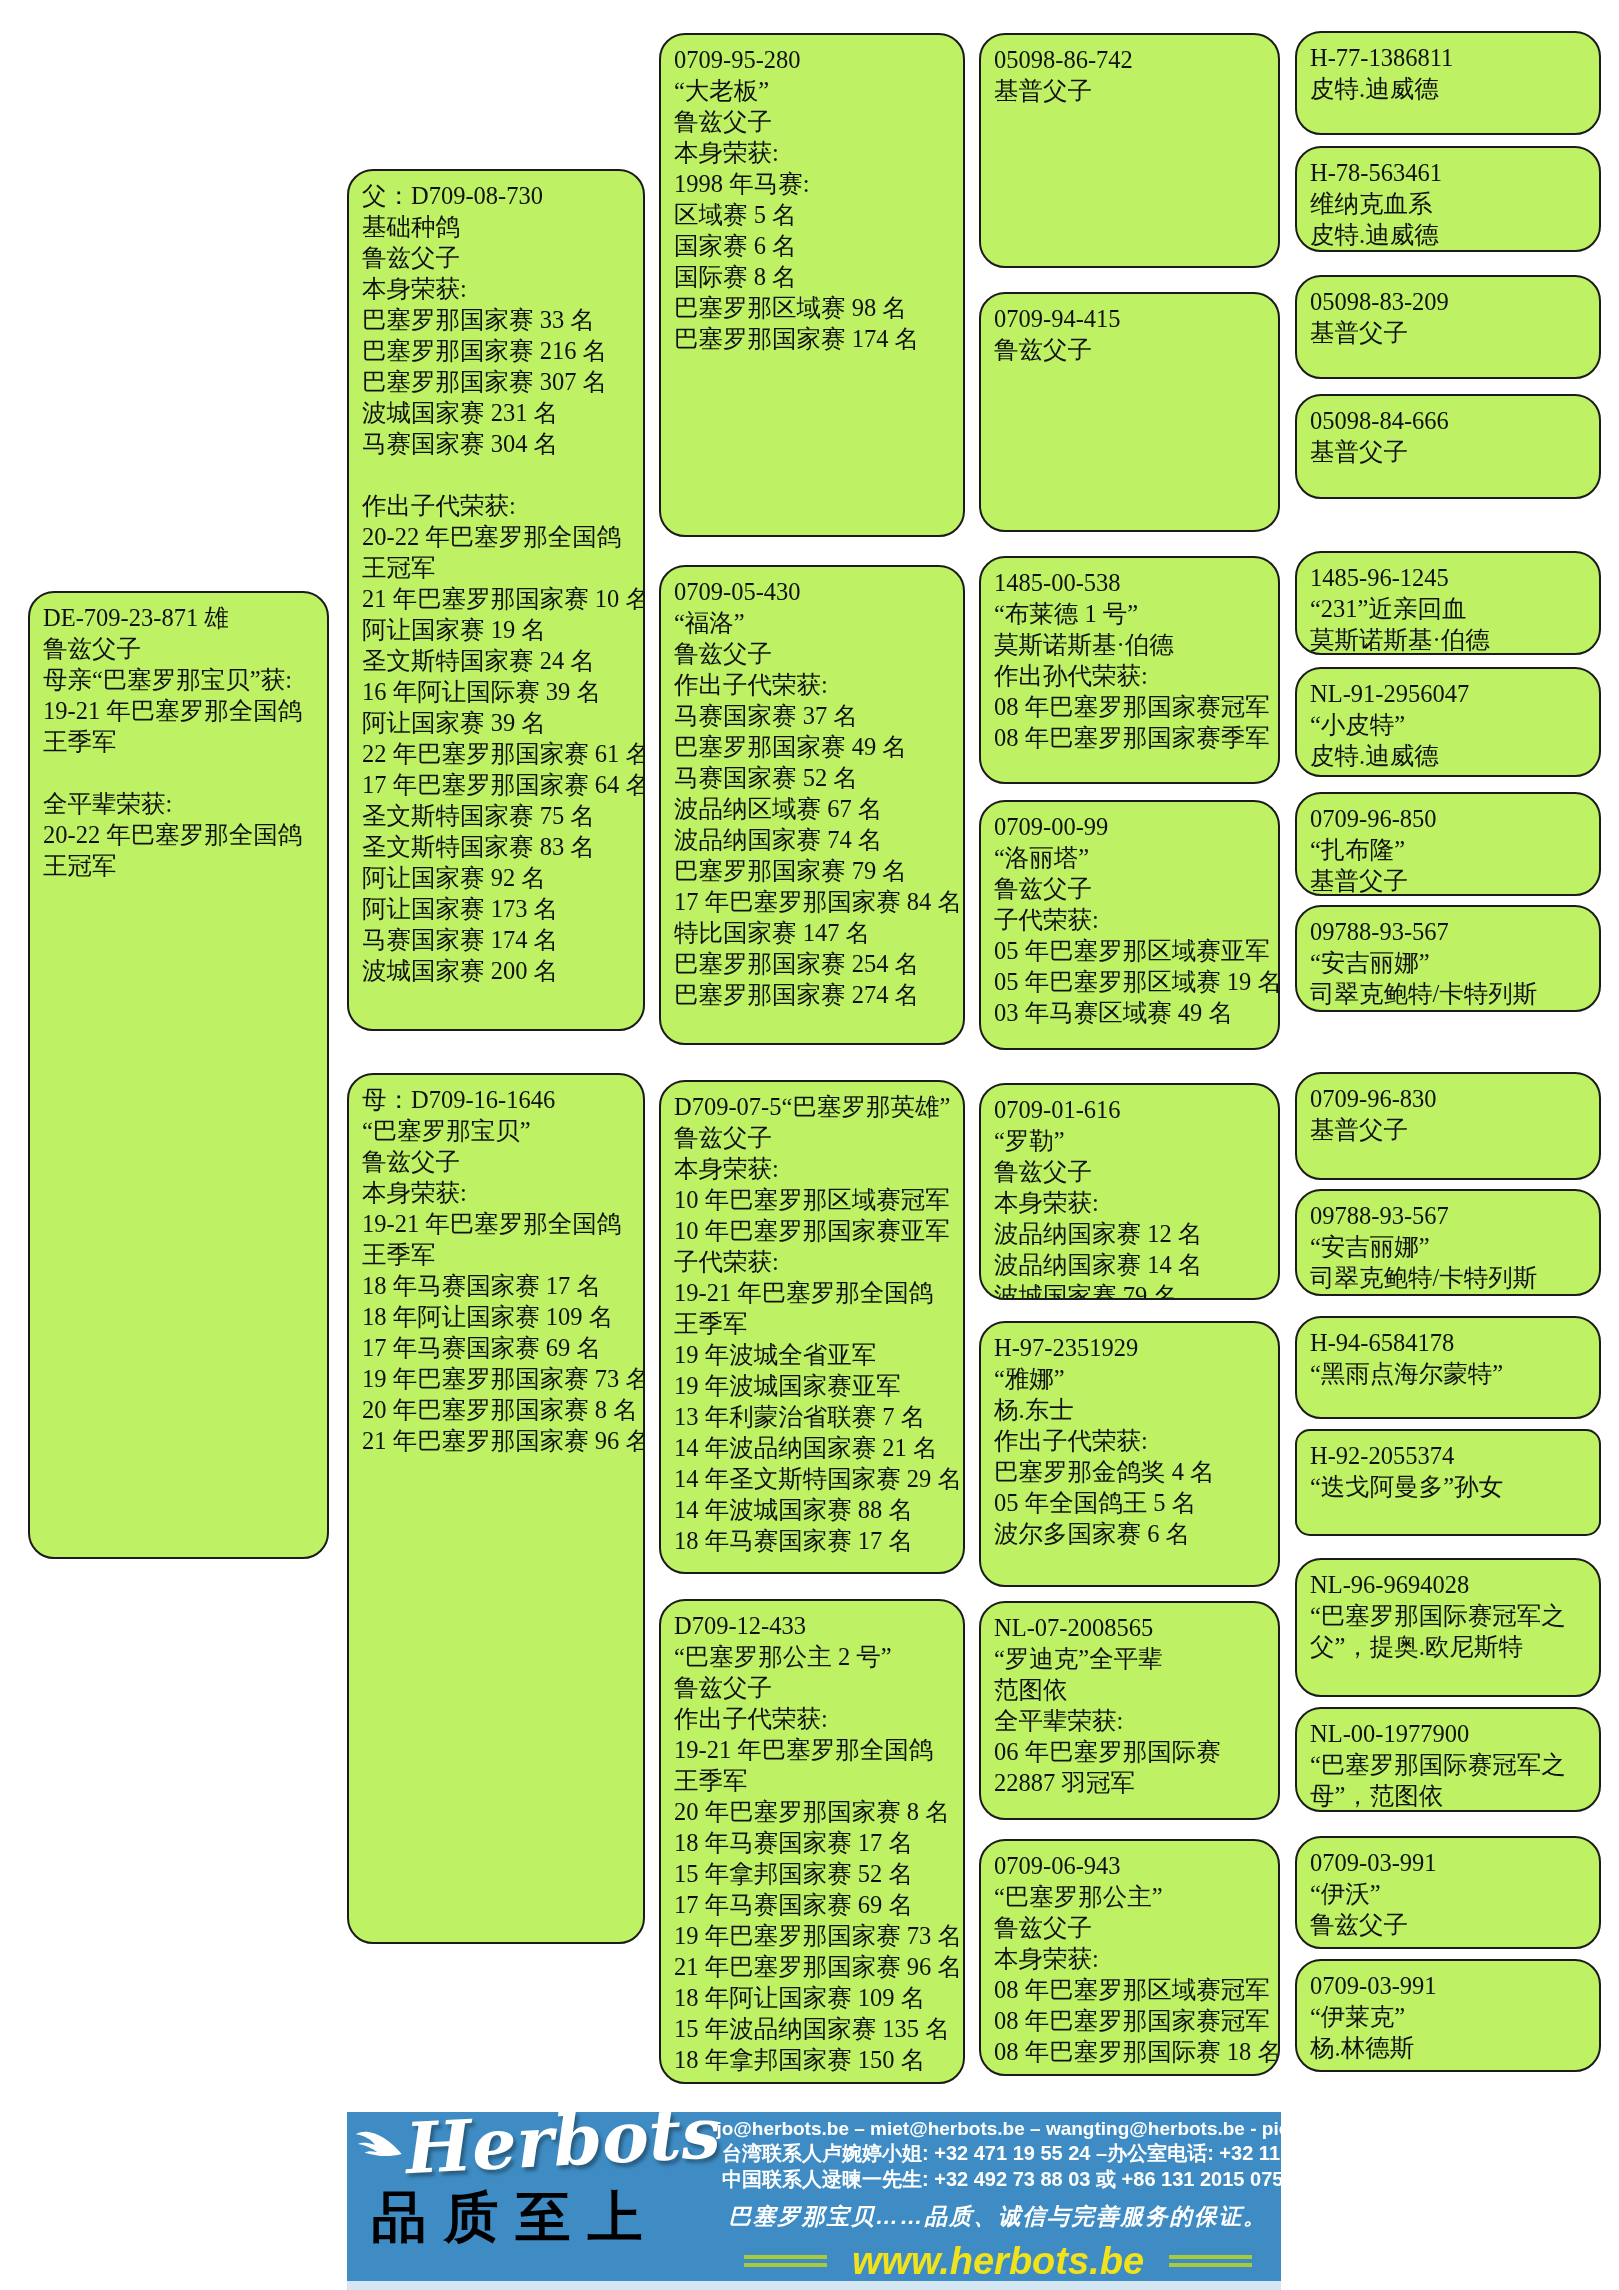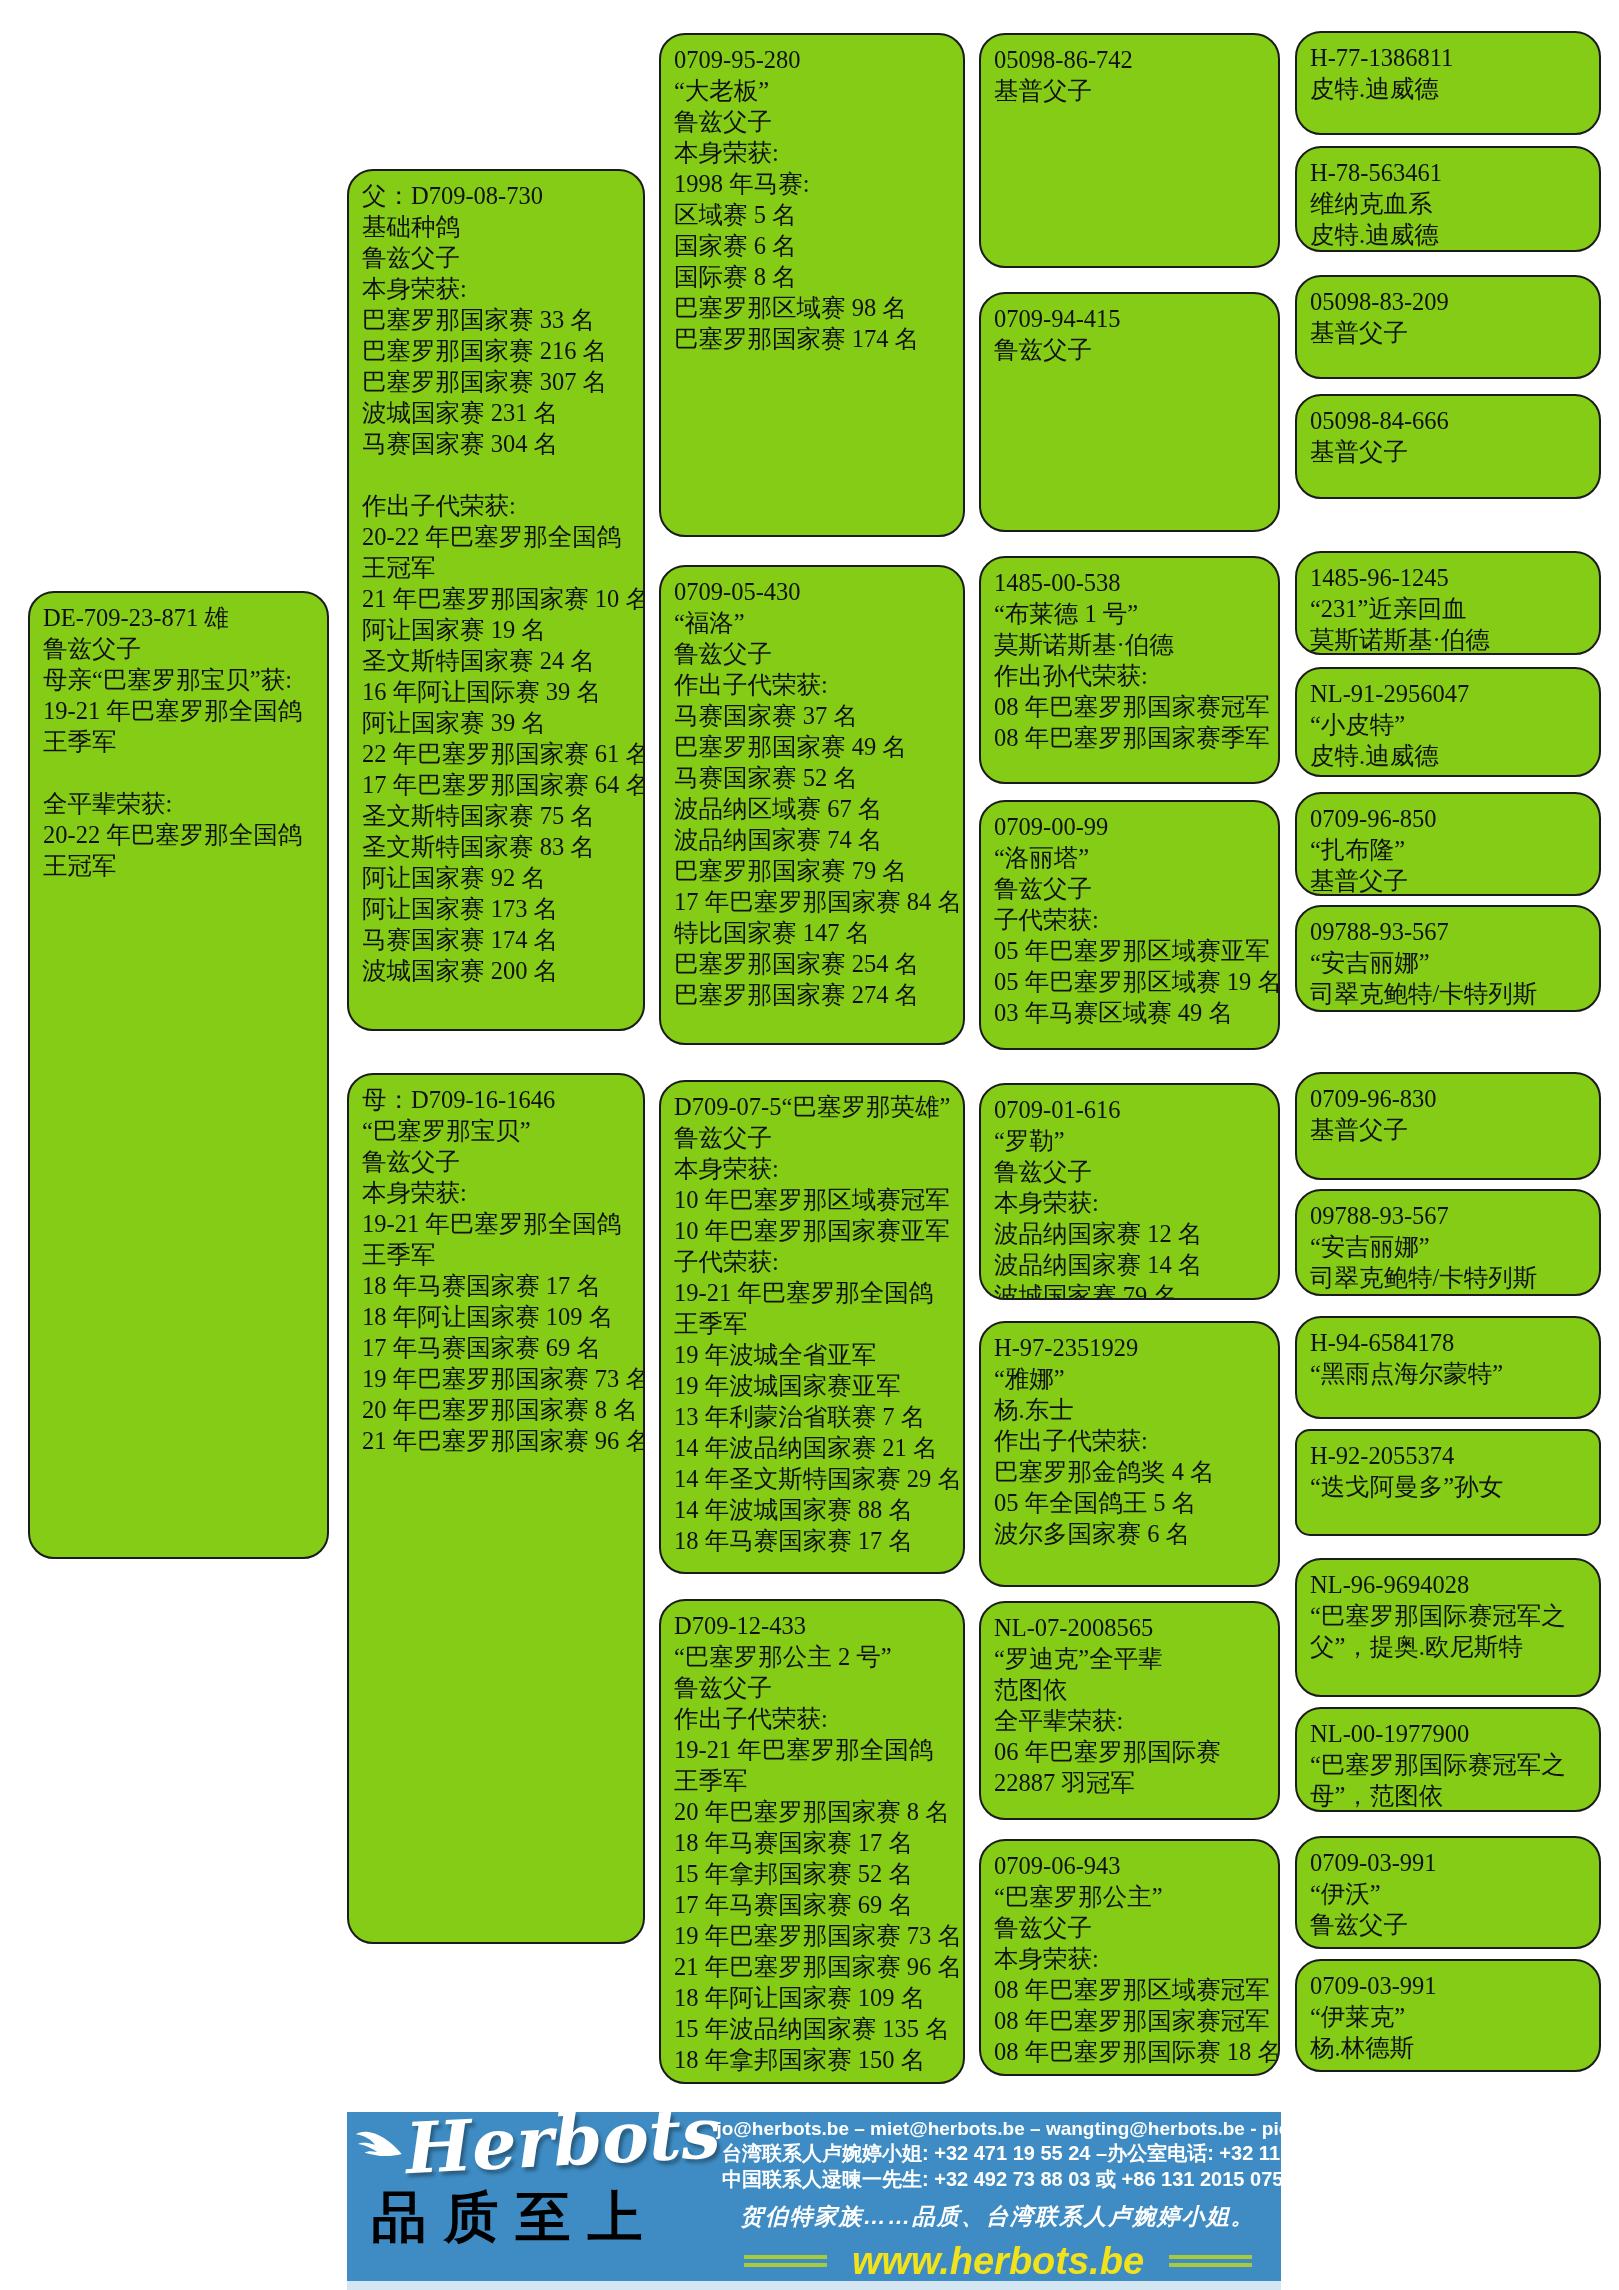--- a/index.html
+++ b/index.html
@@ -2,21 +2,21 @@
 <html style="font-size:15px"><head>
 <meta charset="utf-8">
 <style>
   html,body{margin:0;padding:0;}
   body{width:1620px;height:2290px;background:#ffffff;font-family:"Liberation Serif","DejaVu Serif",serif;}
   .page{position:relative;width:1620px;height:2290px;background:#ffffff;overflow:hidden;}
 
   
   .pbox{
     position:absolute;
-    background:#84cc16;
+    background:#bef264;
     border:2.8px solid #1b1b1b;
     border-radius:26px;
     box-sizing:border-box;
     padding:9.4px 13px;
     font-size:24.5px;
     color:#111111;
     overflow:hidden;
   }
   .pbox .line{line-height:31px;white-space:nowrap;}
 
@@ -318,21 +318,21 @@
           <path d="M57 34 C34 4 12 1 2 7 C13 9 21 15 25 21 C15 17 8 17 4 19 C14 21 22 26 27 30 C20 28 15 28 12 30 C24 34 38 38 57 34 Z" fill="#ffffff"></path>
         </svg>
         <span>Herbots</span>
       </div>
       <div class="logo-sub">品质至上</div>
     </div>
     <div class="banner-right">
       <div class="emails">jo@herbots.be – miet@herbots.be – wangting@herbots.be - pieterjan@herbots.be</div>
       <div class="contact">台湾联系人卢婉婷小姐: +32 471 19 55 24 –办公室电话: +32 11 78 91 90</div>
       <div class="contact">中国联系人逯暕一先生: +32 492 73 88 03 或 +86 131 2015 0755</div>
-      <div class="tagline">贺伯特家族……品质、台湾联系人卢婉婷小姐。</div>
+      <div class="tagline">巴塞罗那宝贝……品质、诚信与完善服务的保证。</div>
       <div class="website-row">
         <span class="dlines"></span>
         <span class="website">www.herbots.be</span>
         <span class="dlines"></span>
       </div>
     </div>
   </div>
   <div class="bottom-strip"></div>
 
 </div>

